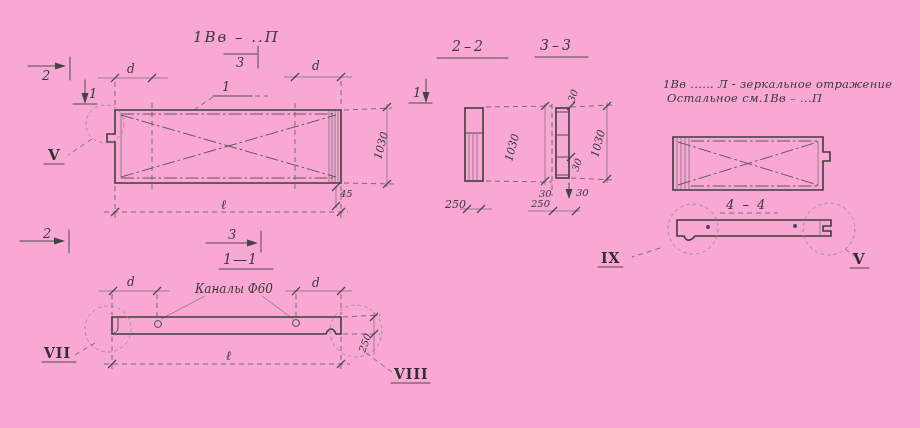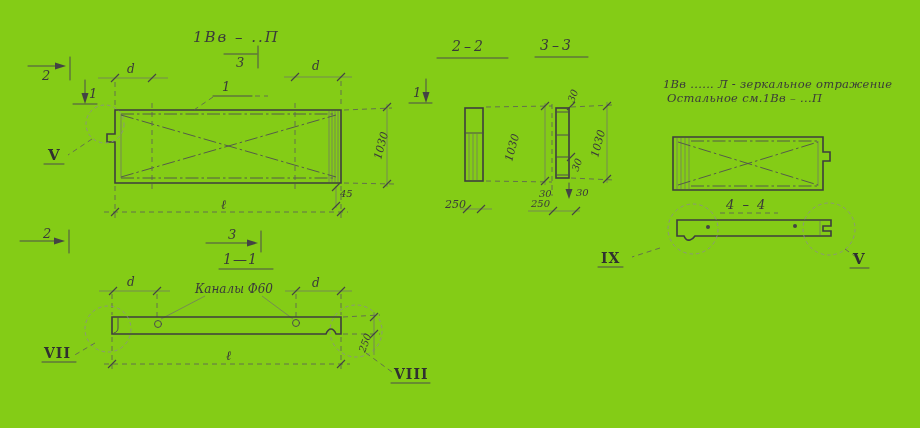--- a/index.html
+++ b/index.html
@@ -1,16 +1,16 @@
 <!DOCTYPE html>
 <html><head>
 <meta charset="utf-8">
 <style>
   html,body{margin:0;padding:0;background:#ffffff;}
-  .sheet{position:relative;width:920px;height:428px;background:#84cc16;overflow:hidden;
+  .sheet{position:relative;width:920px;height:428px;background:#f9a8d4;overflow:hidden;
          font-family:"DejaVu Serif", serif;}
   svg{display:block}
   .ln{stroke:#4c4c4c;stroke-width:1;fill:none;stroke-linecap:round}
   .ln2{stroke:#3e3e3e;stroke-width:1.6;fill:none;stroke-linecap:round}
   .thin{stroke:#6f6f6f;stroke-width:.7;fill:none}
   .dash{stroke:#5a5a5a;stroke-width:.8;fill:none;stroke-dasharray:5 4}
   .dashdot{stroke:#4f4f4f;stroke-width:.9;fill:none;stroke-dasharray:13 3 2.5 3}
   .dcirc{stroke:#8d8d8d;stroke-width:.85;fill:none;stroke-dasharray:3.5 3}
   .tick{stroke:#444;stroke-width:1.1;fill:none}
   .arrow{fill:#444;stroke:none}

